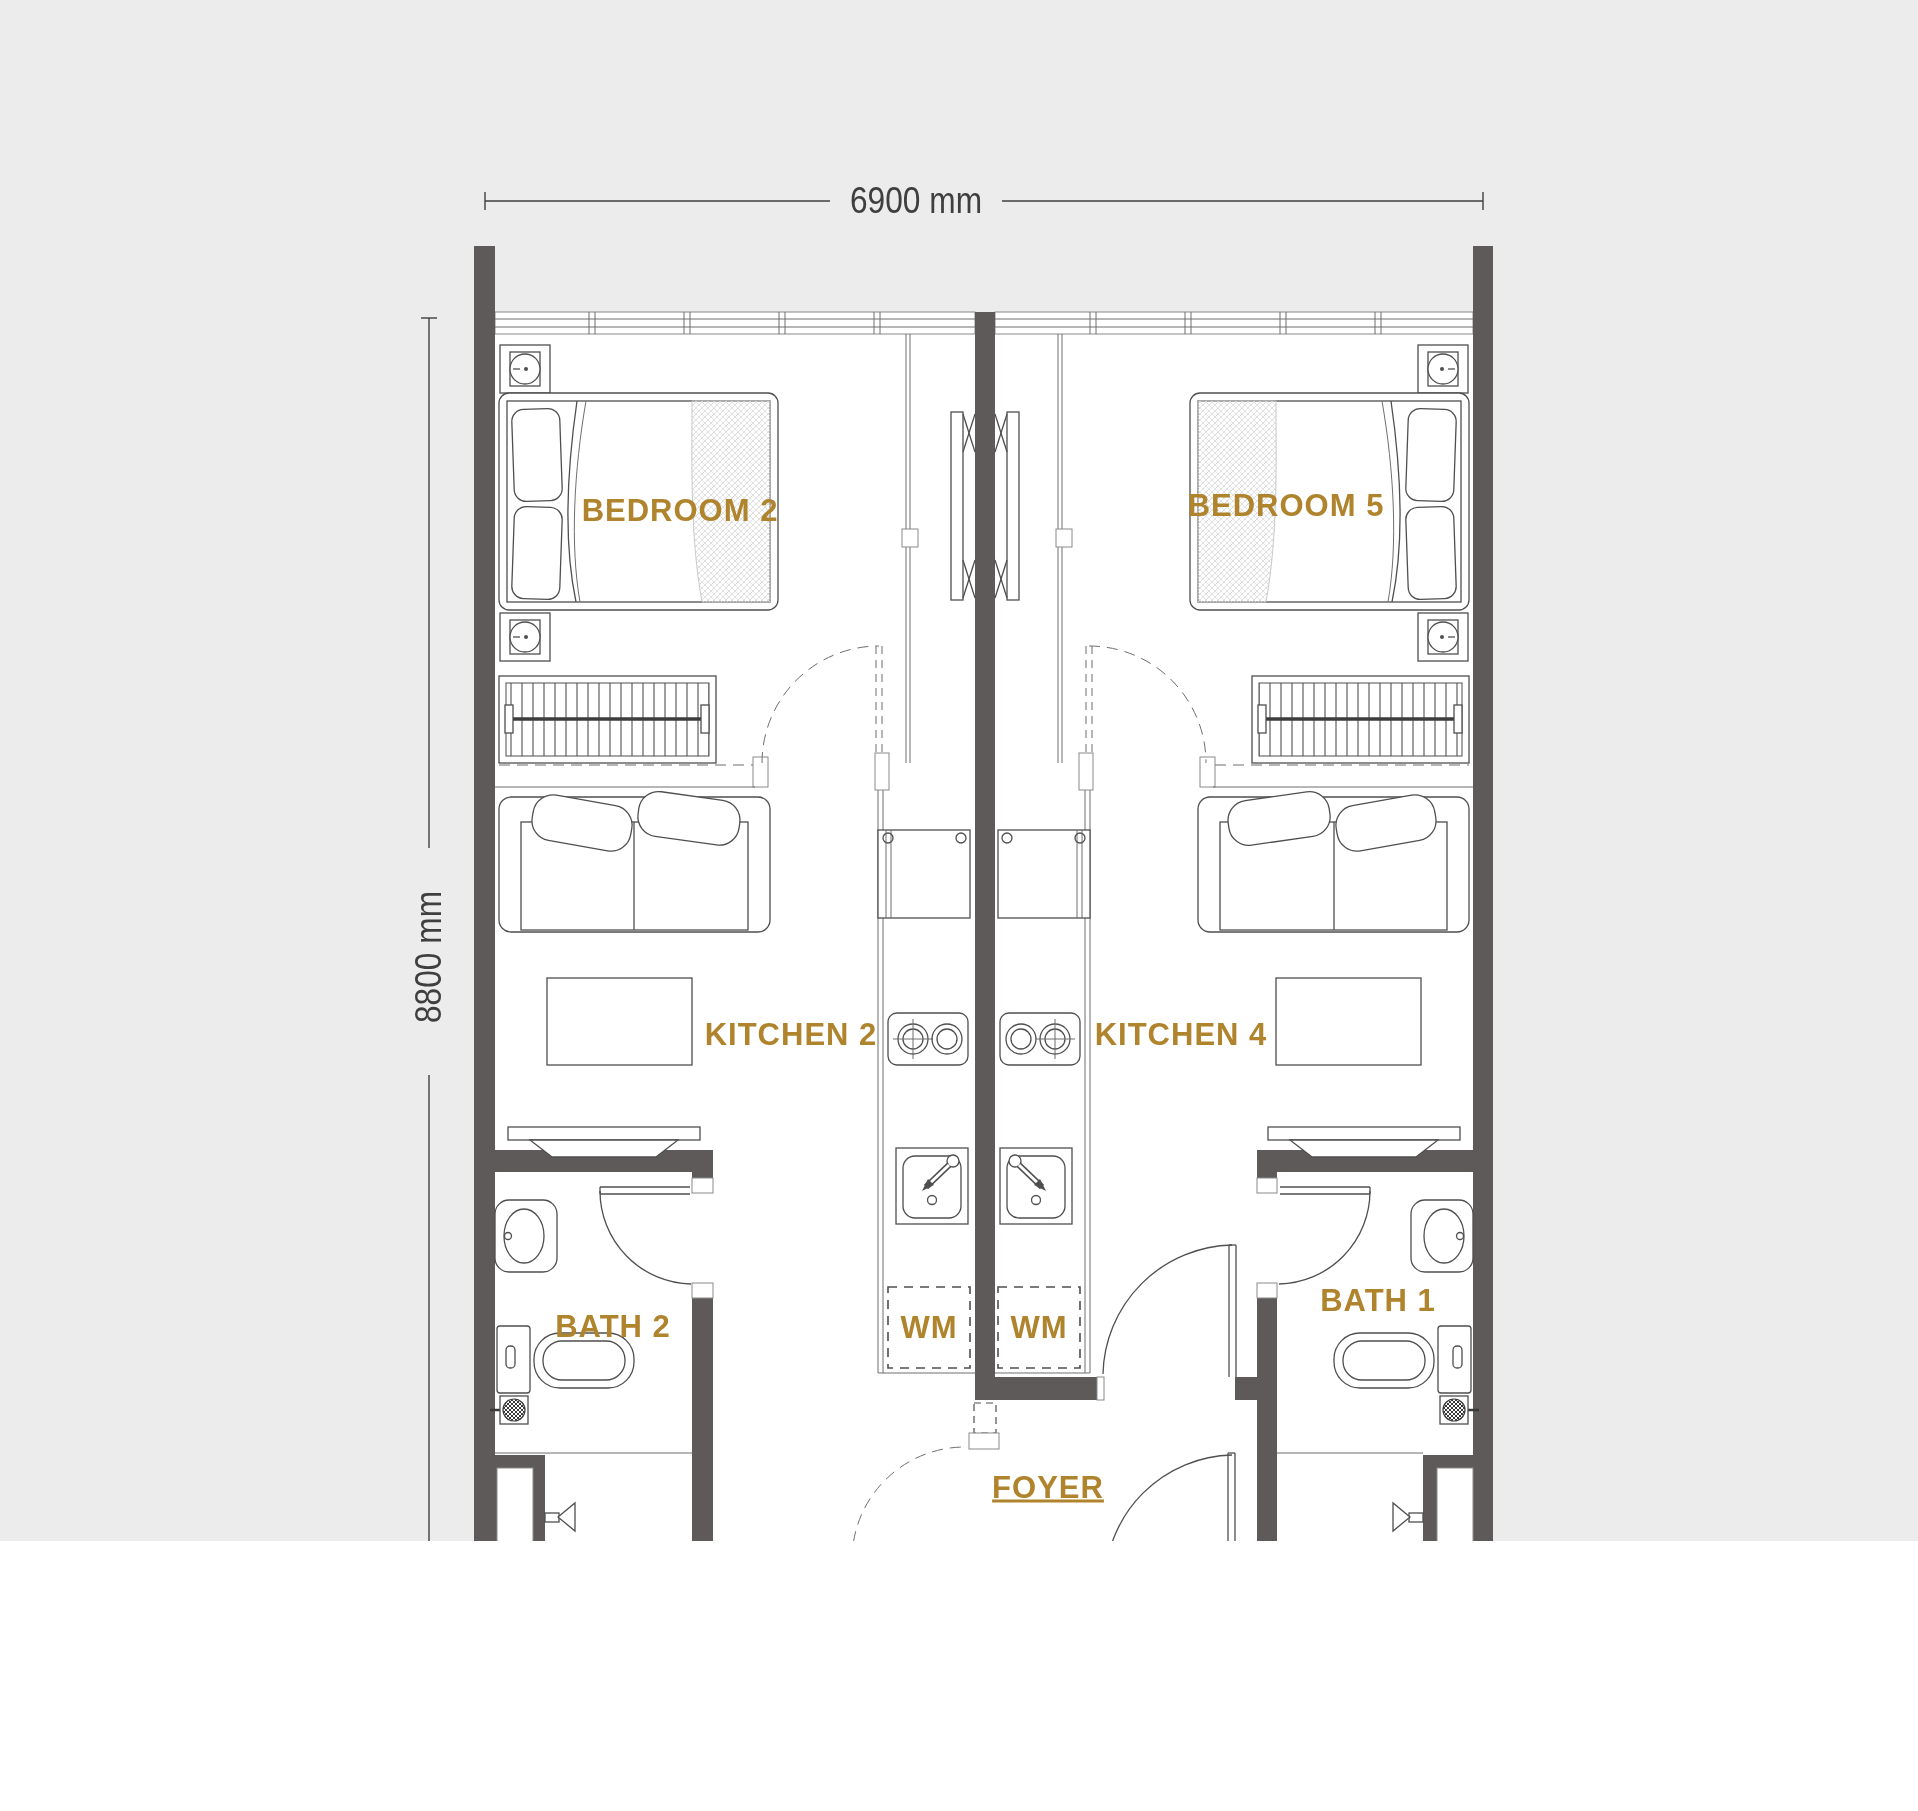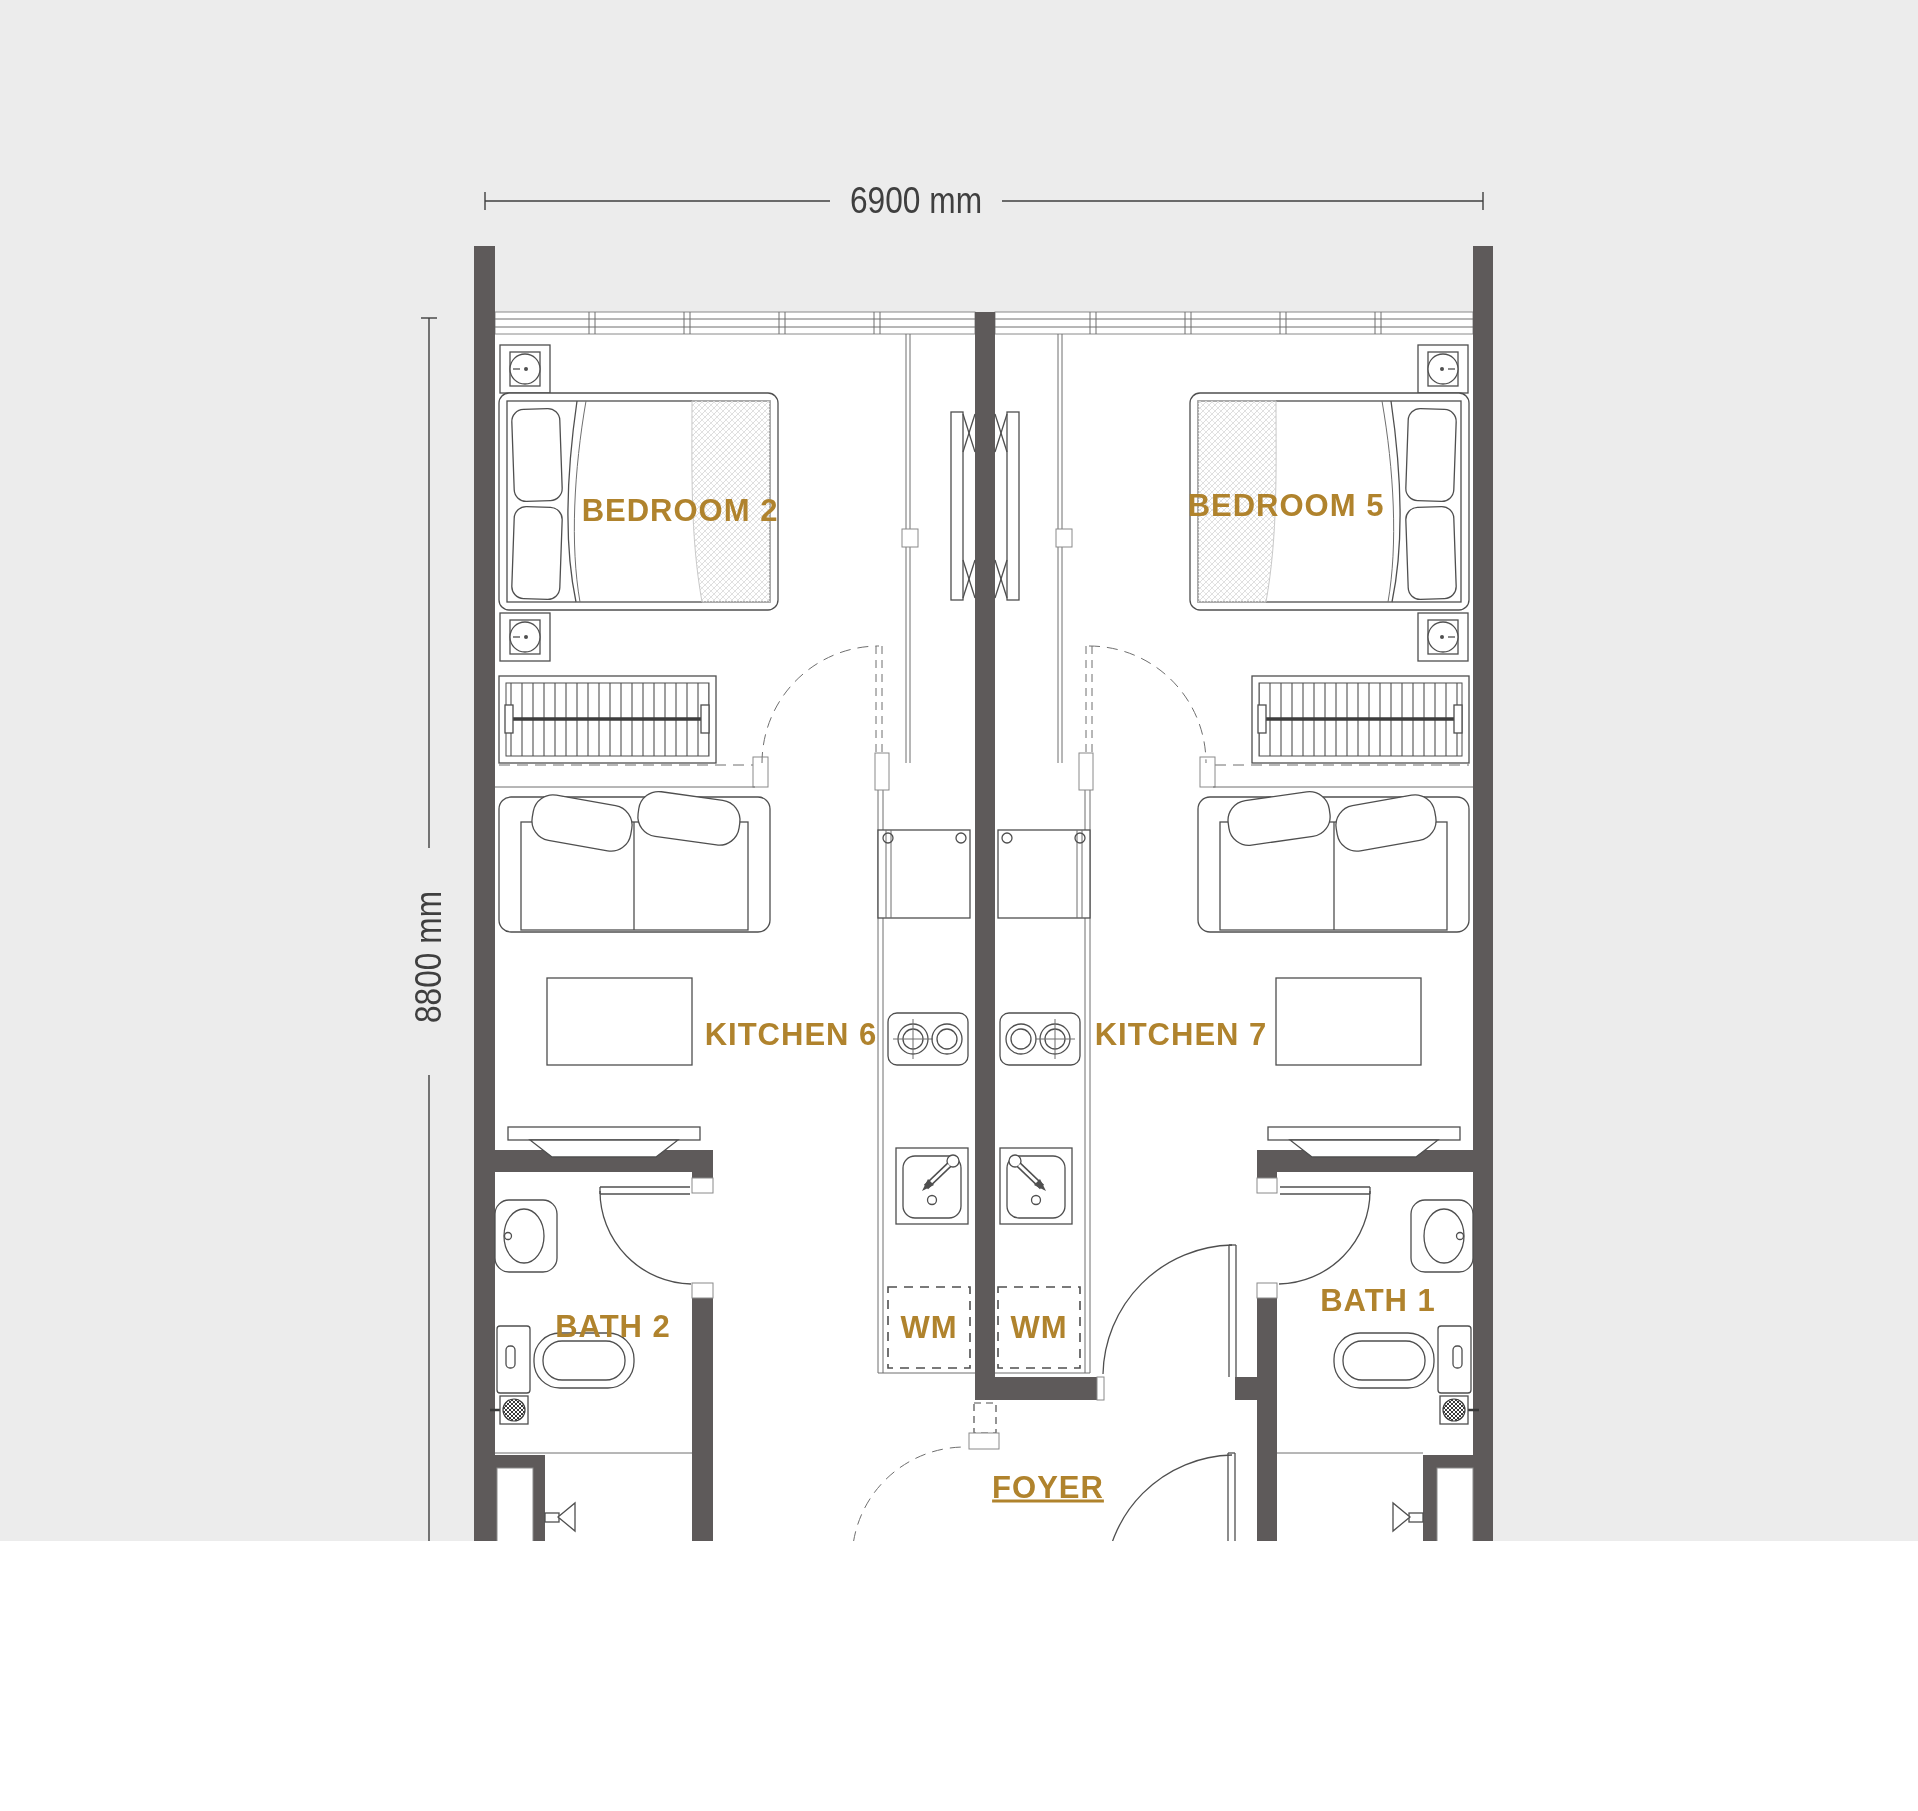--- a/index.html
+++ b/index.html
@@ -437,21 +437,21 @@
     <line x1="421" y1="318" x2="437" y2="318"></line>
     <line x1="421" y1="1593" x2="437" y2="1593"></line>
   </g>
 </svg>
 
 <div class="lbl-dim" style="left:916px;top:201px;">6900 mm</div>
 <div class="lbl-dim vert" style="left:429px;top:957px;">8800 mm</div>
 
 <div class="lbl" style="left:680px;top:510px;">BEDROOM 2</div>
 <div class="lbl" style="left:1286px;top:505px;">BEDROOM 5</div>
-<div class="lbl" style="left:791px;top:1034px;">KITCHEN 6</div>
-<div class="lbl" style="left:1181px;top:1034px;">KITCHEN 7</div>
+<div class="lbl" style="left:791px;top:1034px;">KITCHEN 2</div>
+<div class="lbl" style="left:1181px;top:1034px;">KITCHEN 4</div>
 <div class="lbl" style="left:929px;top:1327px;">WM</div>
 <div class="lbl" style="left:1039px;top:1327px;">WM</div>
 <div class="lbl" style="left:613px;top:1307px;margin-top:19px;">BATH 2</div>
 <div class="lbl" style="left:1378px;top:1300px;">BATH 1</div>
 <div class="lbl" style="left:1048px;top:1487px;text-decoration:underline;">FOYER</div>
 
 </div>
 
 </body></html>

